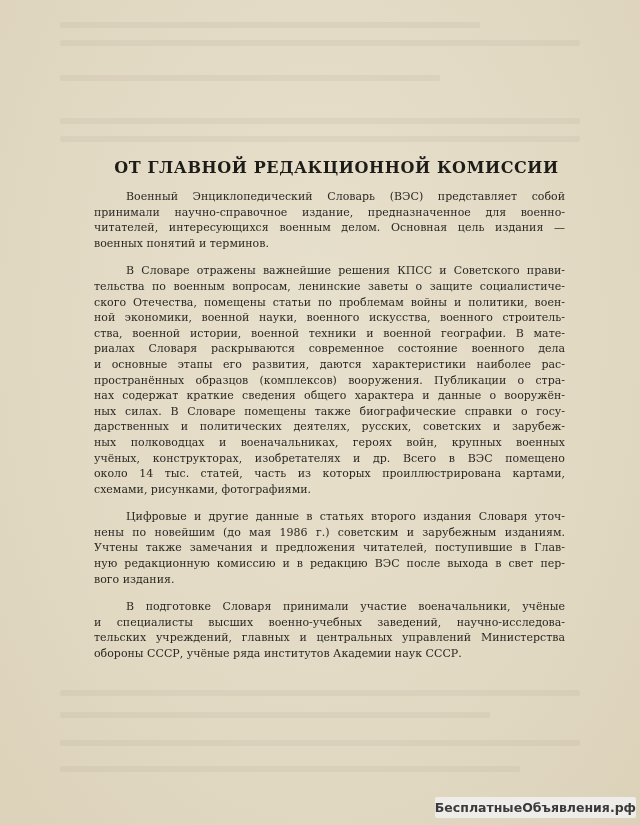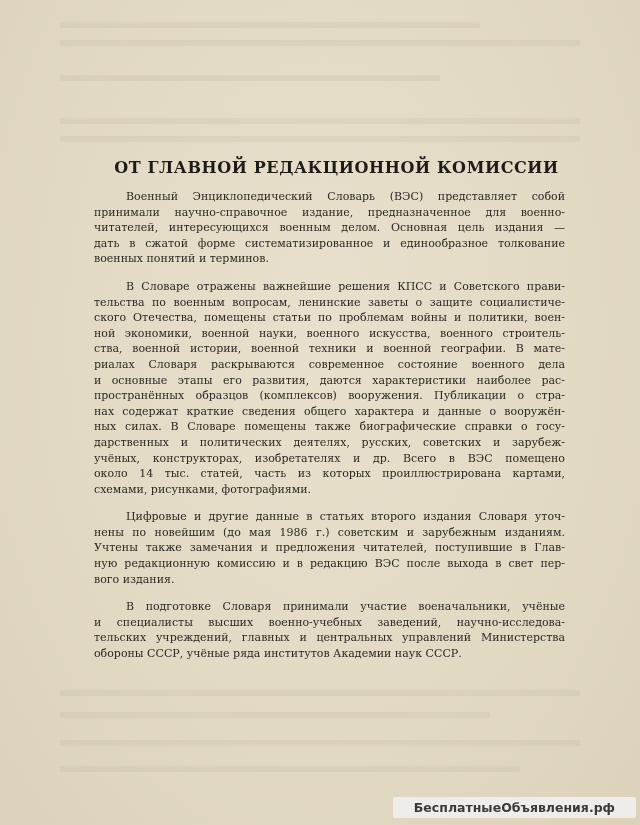--- a/index.html
+++ b/index.html
@@ -27,21 +27,21 @@
     font-size: 11px; line-height: 15.6px; text-align: justify;
     margin: 12px; text-indent: 0;
   }
   .para .line { display: block; text-align: justify; text-align-last: justify; white-space: nowrap; }
   .para .line.last { text-align-last: left; }
   .para .line.first { padding-left: 32px; }
   .watermark {
     position: absolute; right: 4px; bottom: 7px;
     background: #efedea; color: #3a3a3a;
     font-family: "DejaVu Sans", "Liberation Sans", sans-serif;
-    font-weight: bold; font-size: 12.5px; padding: 3px 21px;
+    font-weight: bold; font-size: 12.5px; padding: 3px 0;
     border-radius: 2px;
   }
 </style>
 </head>
 <body>
 
 <div>
   <div class="ghost" style="top:22px;width:420px;"></div>
   <div class="ghost" style="top:40px;"></div>
   <div class="ghost" style="top:75px;width:380px;"></div>
@@ -54,35 +54,35 @@
 </div>
 
 <div class="page">
   <h1 class="title">ОТ ГЛАВНОЙ РЕДАКЦИОННОЙ КОМИССИИ</h1>
 
   <div id="paras">
       <p class="para">
         <span class="line first">Военный Энциклопедический Словарь (ВЭС) представляет собой</span>
         <span class="line">принимали научно-справочное издание, предназначенное для военно-</span>
         <span class="line">читателей, интересующихся военным делом. Основная цель издания —</span>
-        <span class="line">дать в сжатой форме систематизированное и единообразное толкование</span>
         <span class="line last">военных понятий и терминов.</span>
       </p>
       <p class="para">
         <span class="line first">В Словаре отражены важнейшие решения КПСС и Советского прави-</span>
         <span class="line">тельства по военным вопросам, ленинские заветы о защите социалистиче-</span>
         <span class="line">ского Отечества, помещены статьи по проблемам войны и политики, воен-</span>
         <span class="line">ной экономики, военной науки, военного искусства, военного строитель-</span>
         <span class="line">ства, военной истории, военной техники и военной географии. В мате-</span>
         <span class="line">риалах Словаря раскрываются современное состояние военного дела</span>
         <span class="line">и основные этапы его развития, даются характеристики наиболее рас-</span>
         <span class="line">пространённых образцов (комплексов) вооружения. Публикации о стра-</span>
         <span class="line">нах содержат краткие сведения общего характера и данные о вооружён-</span>
         <span class="line">ных силах. В Словаре помещены также биографические справки о госу-</span>
         <span class="line">дарственных и политических деятелях, русских, советских и зарубеж-</span>
+        <span class="line">ных полководцах и военачальниках, героях войн, крупных военных</span>
         <span class="line">учёных, конструкторах, изобретателях и др. Всего в ВЭС помещено</span>
         <span class="line">около 14 тыс. статей, часть из которых проиллюстрирована картами,</span>
         <span class="line last">схемами, рисунками, фотографиями.</span>
       </p>
       <p class="para">
         <span class="line first">Цифровые и другие данные в статьях второго издания Словаря уточ-</span>
         <span class="line">нены по новейшим (до мая 1986 г.) советским и зарубежным изданиям.</span>
         <span class="line">Учтены также замечания и предложения читателей, поступившие в Глав-</span>
         <span class="line">ную редакционную комиссию и в редакцию ВЭС после выхода в свет пер-</span>
         <span class="line last">вого издания.</span>

